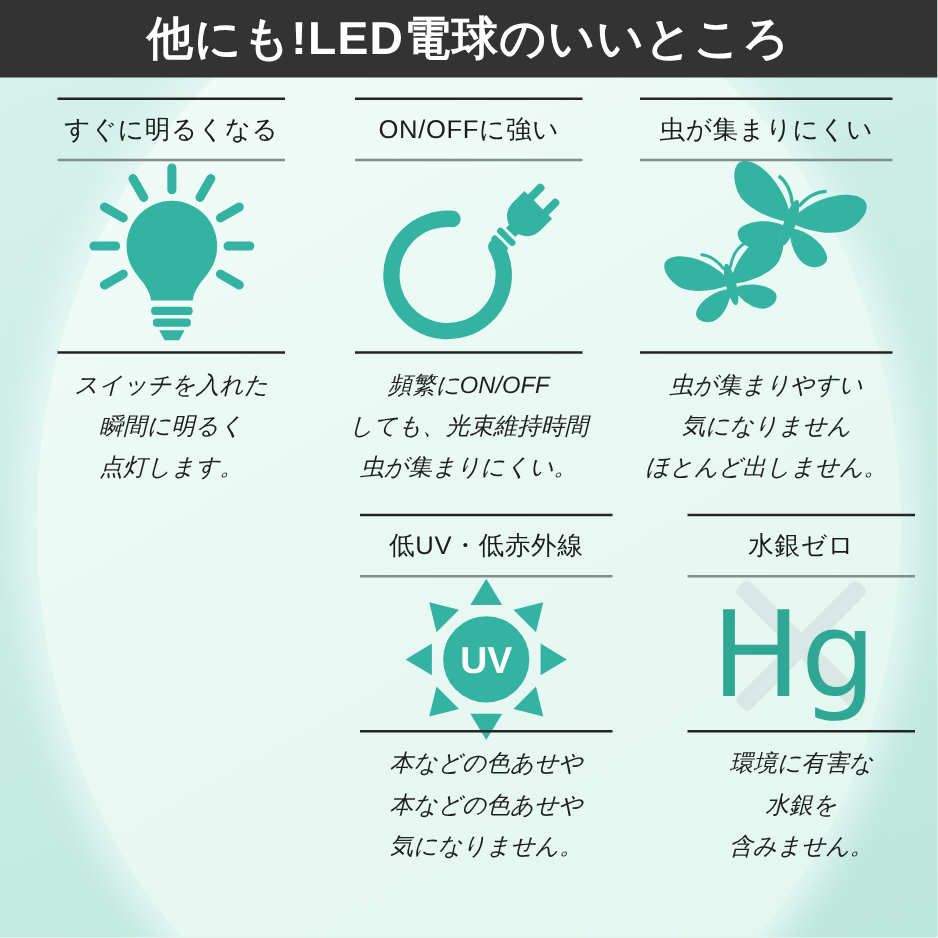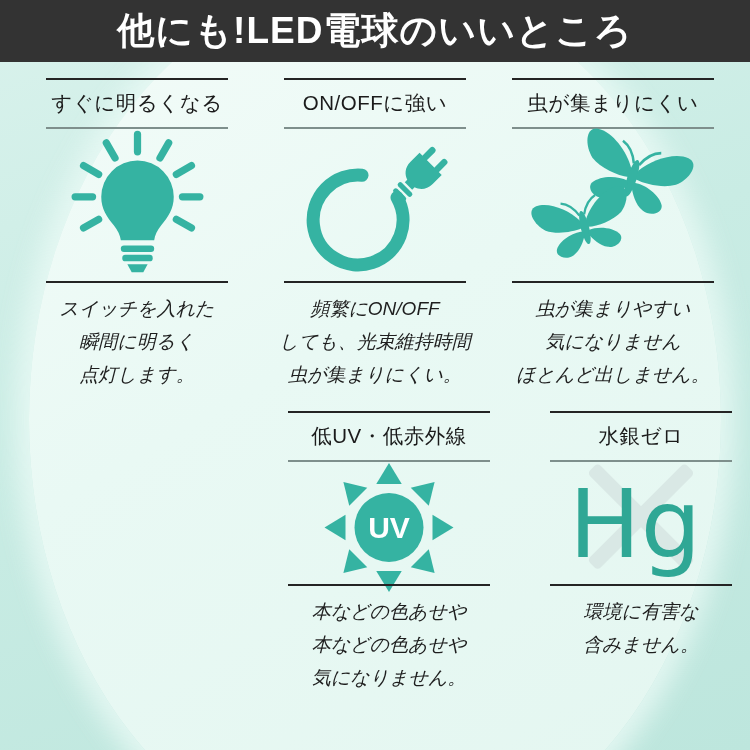--- a/index.html
+++ b/index.html
@@ -179,17 +179,18 @@
           <g fill="#d9e8e5">
             <rect x="73" y="-1" width="14" height="130" rx="4" transform="rotate(45 80 64)"></rect>
             <rect x="73" y="-1" width="14" height="130" rx="4" transform="rotate(-45 80 64)"></rect>
           </g>
           <text x="12" y="102" font-size="90" fill="#2fa795" style="font-family:'DejaVu Sans','Liberation Sans',sans-serif;">Hg</text>
         </svg>
       </div>
       <div class="rule-c"></div>
       <div class="f-desc">
         <div>環境に有害な</div>
+        <div>水銀を</div>
         <div>含みません。</div>
       </div>
     </div>
   </div>
 </div>
 
 </body></html>

